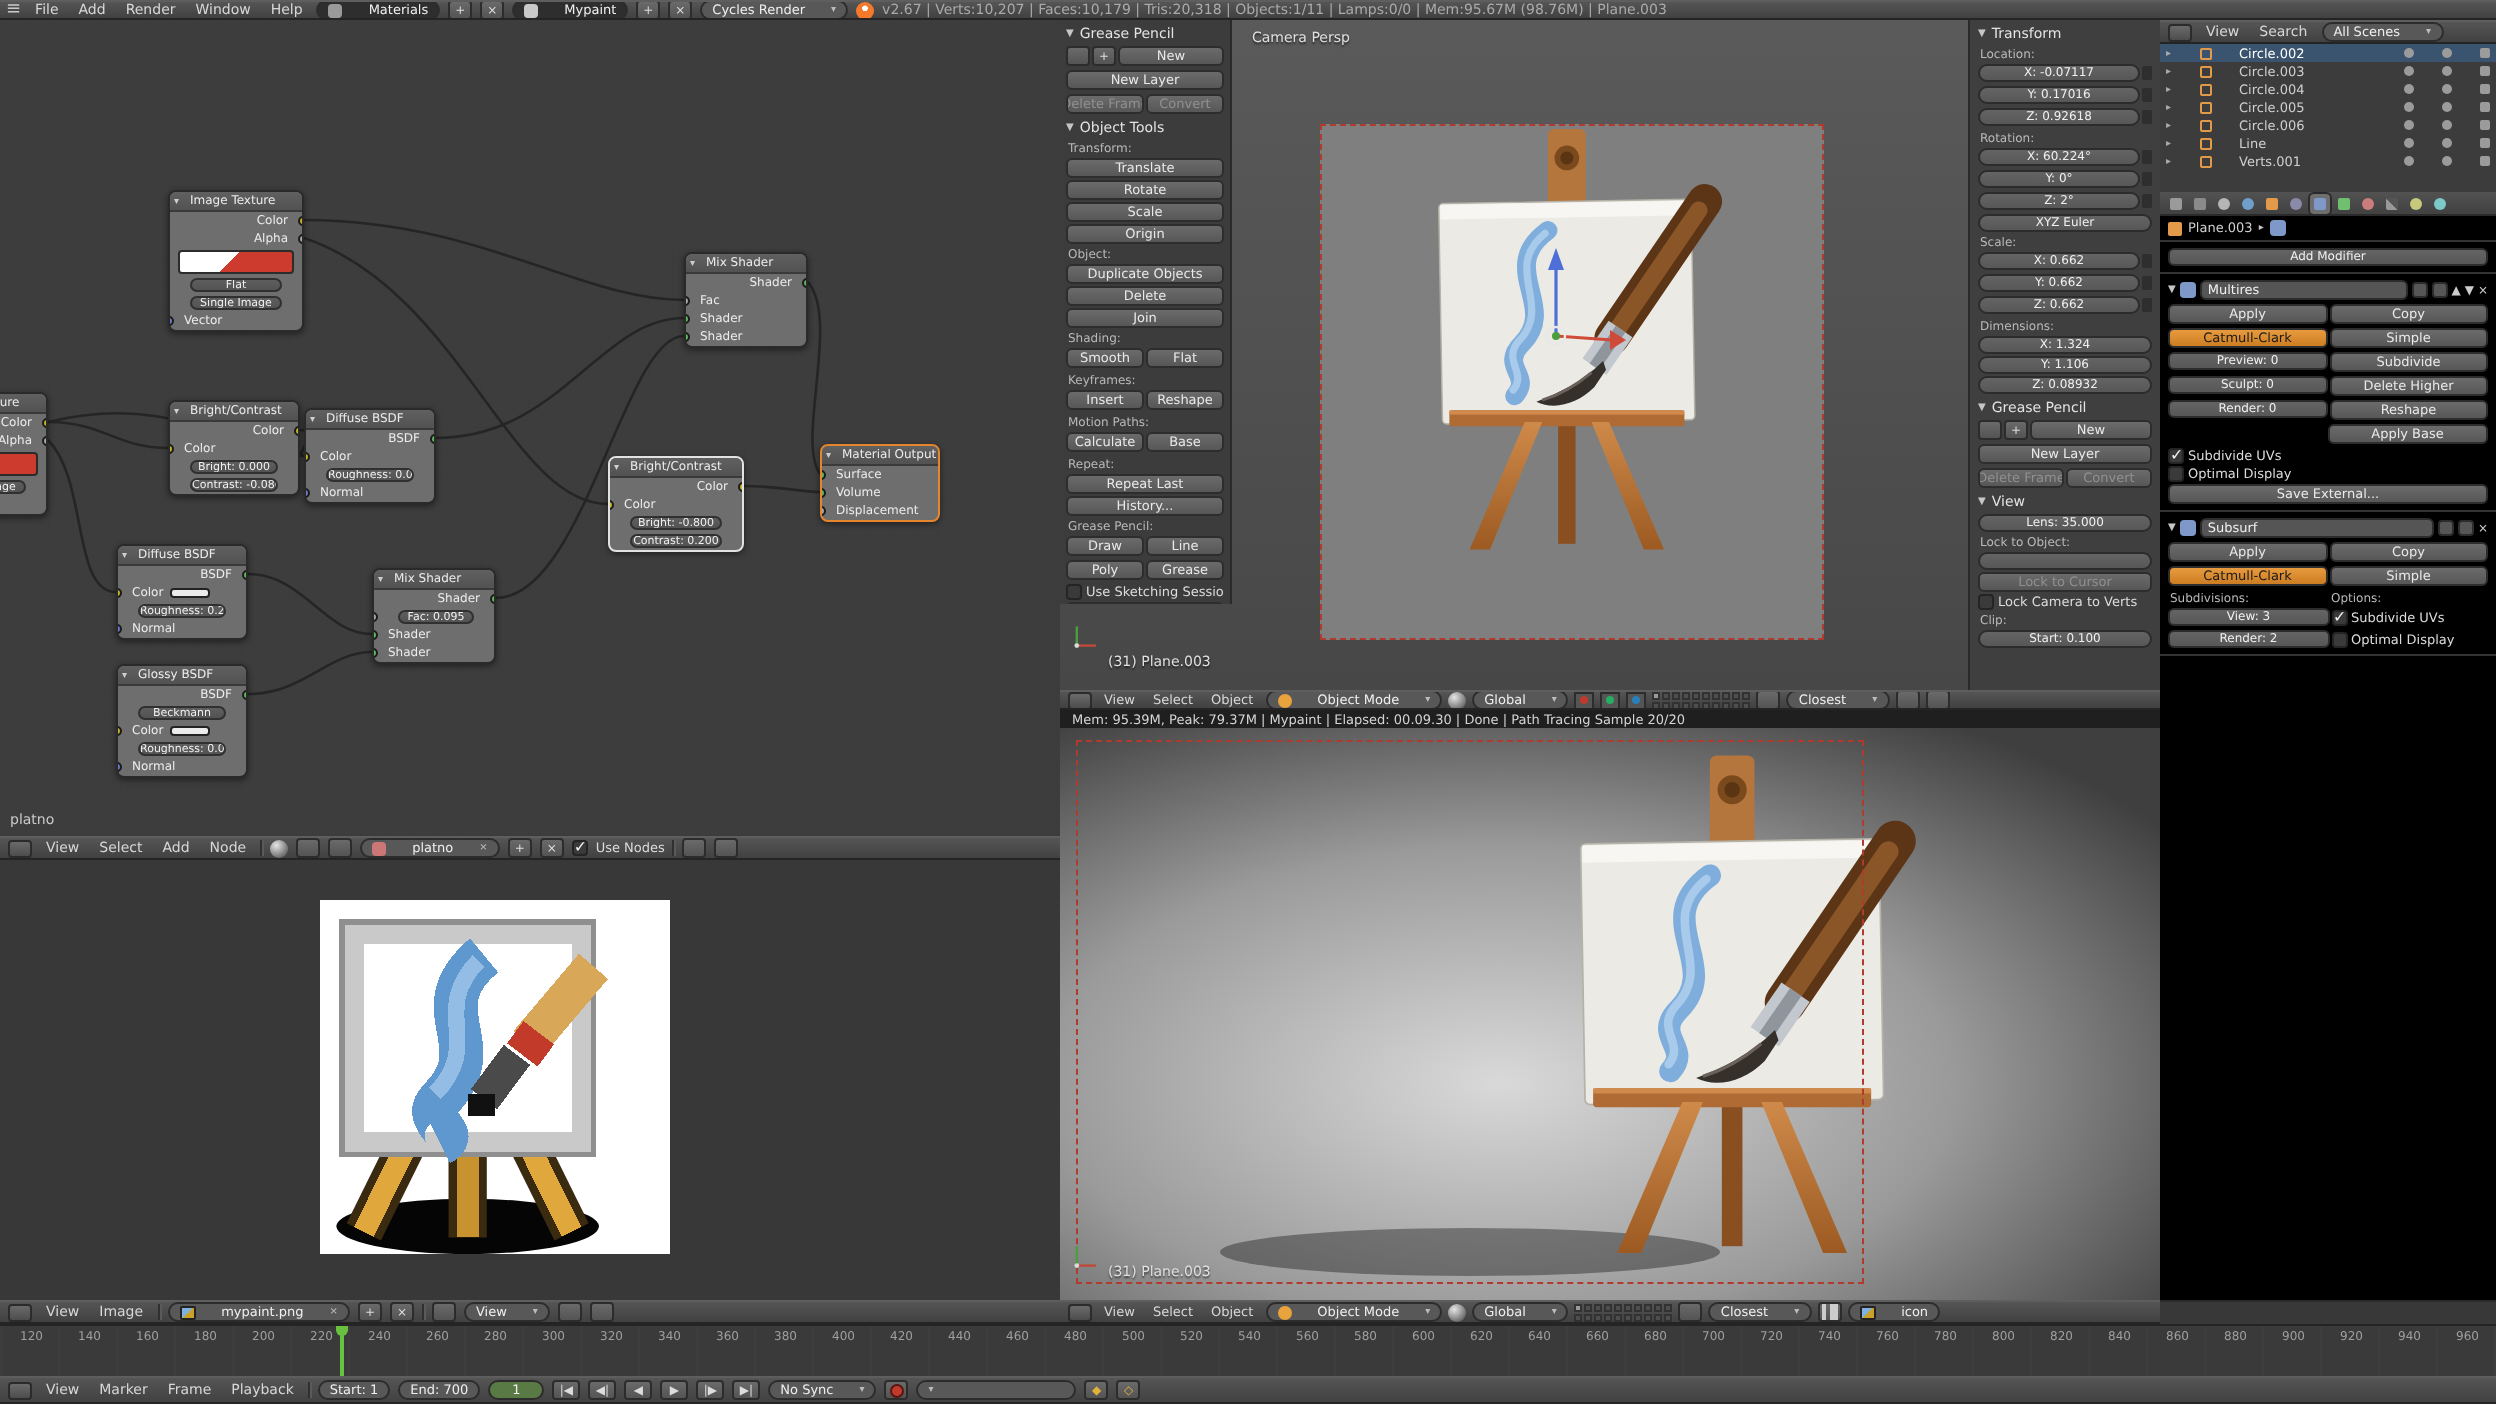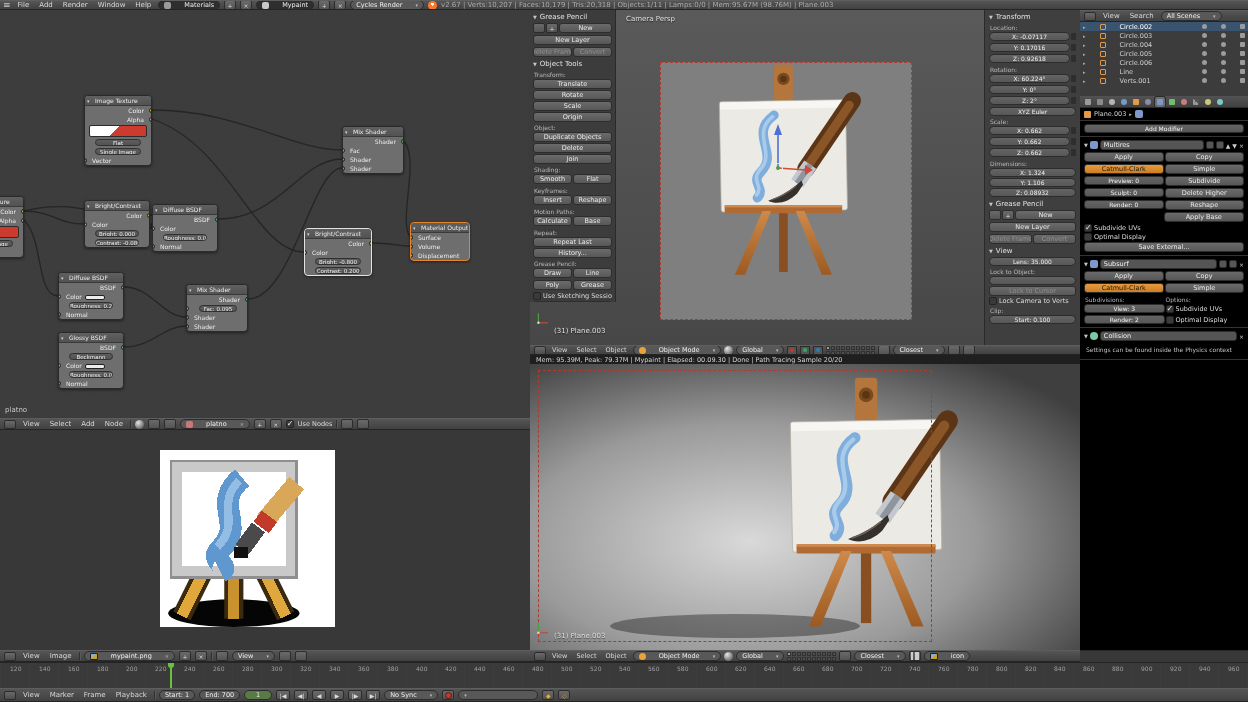--- a/index.html
+++ b/index.html
@@ -861,29 +861,20 @@
     </div>
     <div class="row2" style="align-items:center">
       <span class="nfield" style="border-radius:3px">Render: 2</span>
       <span class="frow" style="gap:2px">
           <i class="cb"></i>
           <i class="cbl" style="font-style:normal">Optimal Display</i>
         </span>
     </div>
   </div>
 
-  <div class="panel">
-    <div class="mhead">
-      <span class="tri">▼</span>
-      <i class="physico"></i>
-      <span class="mname">Collision</span>
-      <span class="xb">×</span>
-    </div>
-    <div class="note">Settings can be found inside the Physics context</div>
-  </div>
 </div>
 
 <div class="r" style="left:1080px;top:650px;width:168px;height:12px;background:#383838;border-top:1px solid #2a2a2a"></div>
 
 <div class="r" id="ruler" style="left:0;top:662px;width:1248px;height:26px">
   <div>
       <span class="tick" style="left: 10px;">120</span>
       <span class="tick" style="left: 39px;">140</span>
       <span class="tick" style="left: 68px;">160</span>
       <span class="tick" style="left: 97px;">180</span>

